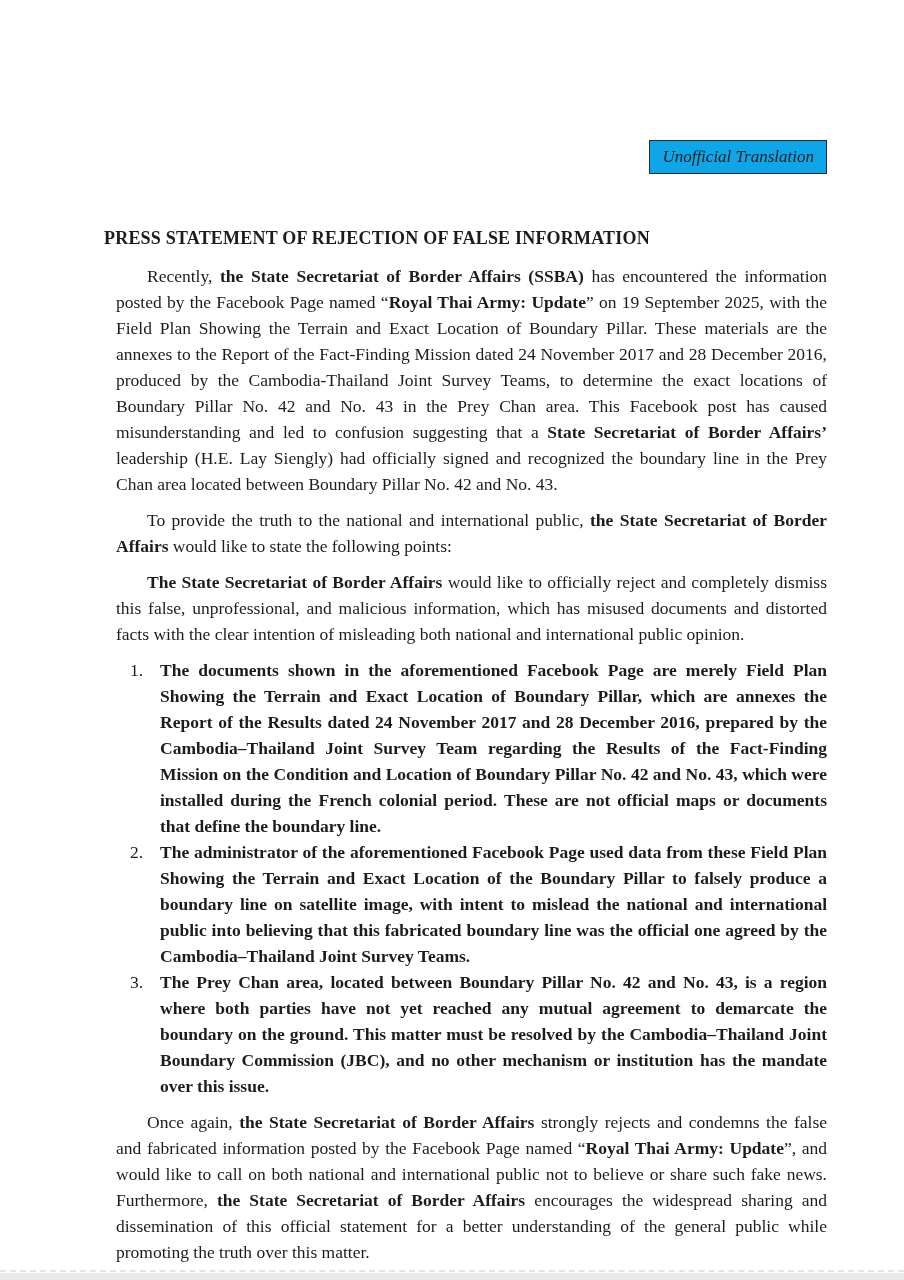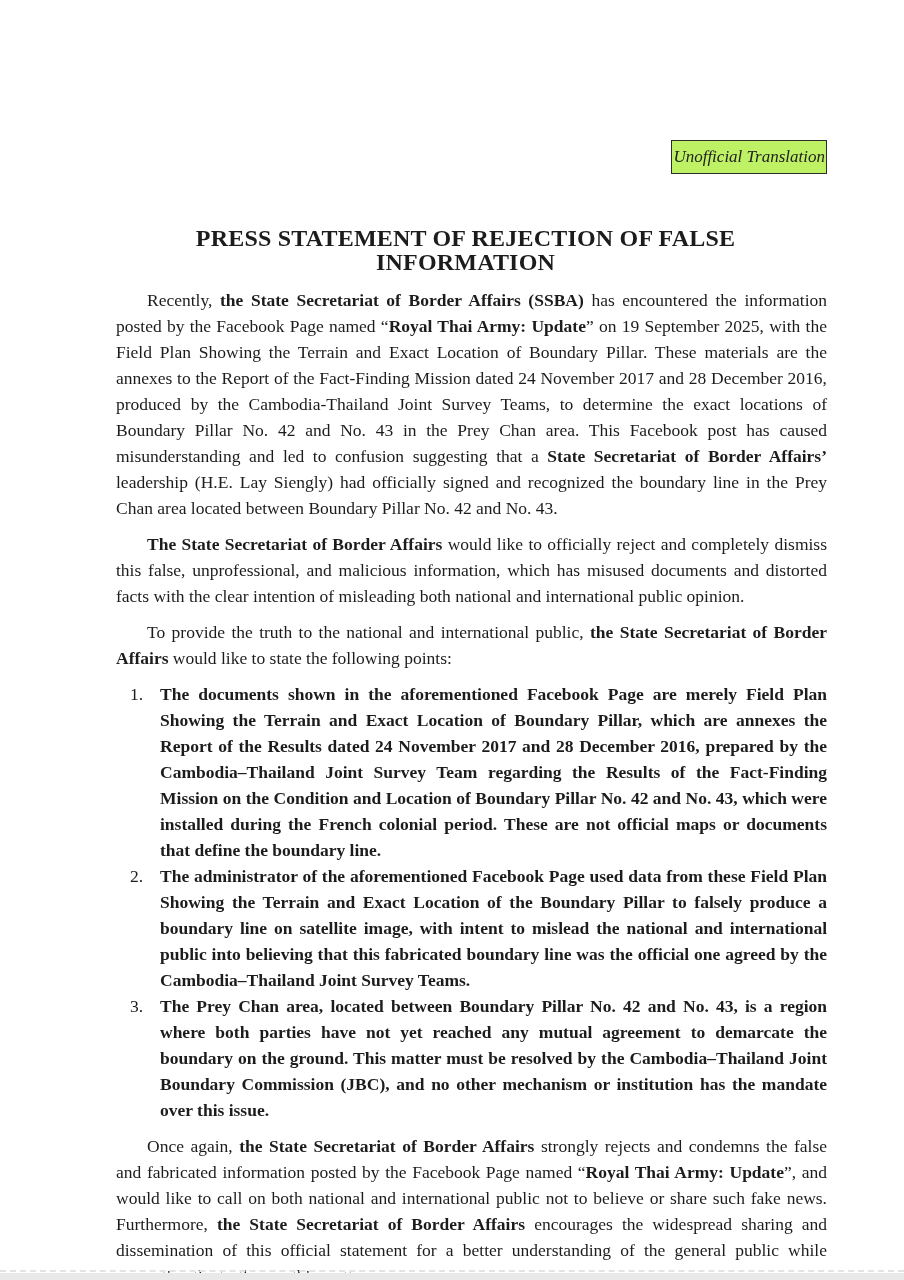--- a/index.html
+++ b/index.html
@@ -15,30 +15,29 @@
   .page {
     padding: 140px 77px 0 104px;
   }
   .box-row {
     display: flex;
     justify-content: flex-end;
     margin-bottom: 52px;
   }
   .translation-box {
     border: 1px solid #2b2b2b;
-    padding: 6px 1px;
+    padding: 6px 12px;
     font-style: italic;
     font-size: 17px;
     color: #222;
-    background: #bef264;
+    background: #0ea5e9;
   }
   .doc-title {
-    text-align: center;
     font-weight: bold;
-    font-size: 24px;
+    font-size: 18px;
     line-height: 24px;
     letter-spacing: 0.2px;
     margin: 0 0 13px 0;
   }
   .para {
     font-size: 17.5px;
     line-height: 26px;
     text-align: justify;
     text-indent: 31px;
     margin: 0 0 10px 12px;
@@ -92,23 +91,23 @@
 <div class="page">
 
   <div class="box-row">
     <div class="translation-box">Unofficial Translation</div>
   </div>
 
   <h1 class="doc-title">PRESS STATEMENT OF REJECTION OF FALSE INFORMATION</h1>
 
   <p class="para"><span>Recently, </span><b>the State Secretariat of Border Affairs (SSBA)</b><span> has encountered the information posted by the Facebook Page named “</span><b>Royal Thai Army: Update</b><span>” on 19 September 2025, with the Field Plan Showing the Terrain and Exact Location of Boundary Pillar. These materials are the annexes to the Report of the Fact-Finding Mission dated 24 November 2017 and 28 December 2016, produced by the Cambodia-Thailand Joint Survey Teams, to determine the exact locations of Boundary Pillar No. 42 and No. 43 in the Prey Chan area. This Facebook post has caused misunderstanding and led to confusion suggesting that a </span><b>State Secretariat of Border Affairs’</b><span> leadership (H.E. Lay Siengly) had officially signed and recognized the boundary line in the Prey Chan area located between Boundary Pillar No. 42 and No. 43.</span></p>
 
+  <p class="para"><span>To provide the truth to the national and international public, </span><b>the State Secretariat of Border Affairs</b><span> would like to state the following points:</span></p>
+
   <p class="para"><b>The State Secretariat of Border Affairs</b><span> would like to officially reject and completely dismiss this false, unprofessional, and malicious information, which has misused documents and distorted facts with the clear intention of misleading both national and international public opinion.</span></p>
-
-  <p class="para"><span>To provide the truth to the national and international public, </span><b>the State Secretariat of Border Affairs</b><span> would like to state the following points:</span></p>
 
   <div class="num-list">
     <div class="list-item">
       <span class="list-num">1.</span>
       <span class="list-text"><span>The documents shown in the aforementioned Facebook Page are merely Field Plan Showing the Terrain and Exact Location of Boundary Pillar, which are annexes the Report of the Results dated 24 November 2017 and 28 December 2016, prepared by the Cambodia–Thailand Joint Survey Team regarding the Results of the Fact-Finding Mission on the Condition and Location of Boundary Pillar No. 42 and No. 43, which were installed during the French colonial period. These are not official maps or documents that define the boundary line.</span></span>
     </div>
     <div class="list-item">
       <span class="list-num">2.</span>
       <span class="list-text"><span>The administrator of the aforementioned Facebook Page used data from these Field Plan Showing the Terrain and Exact Location of the Boundary Pillar to falsely produce a boundary line on satellite image, with intent to mislead the national and international public into believing that this fabricated boundary line was the official one agreed by the Cambodia–Thailand Joint Survey Teams.</span></span>
     </div>

